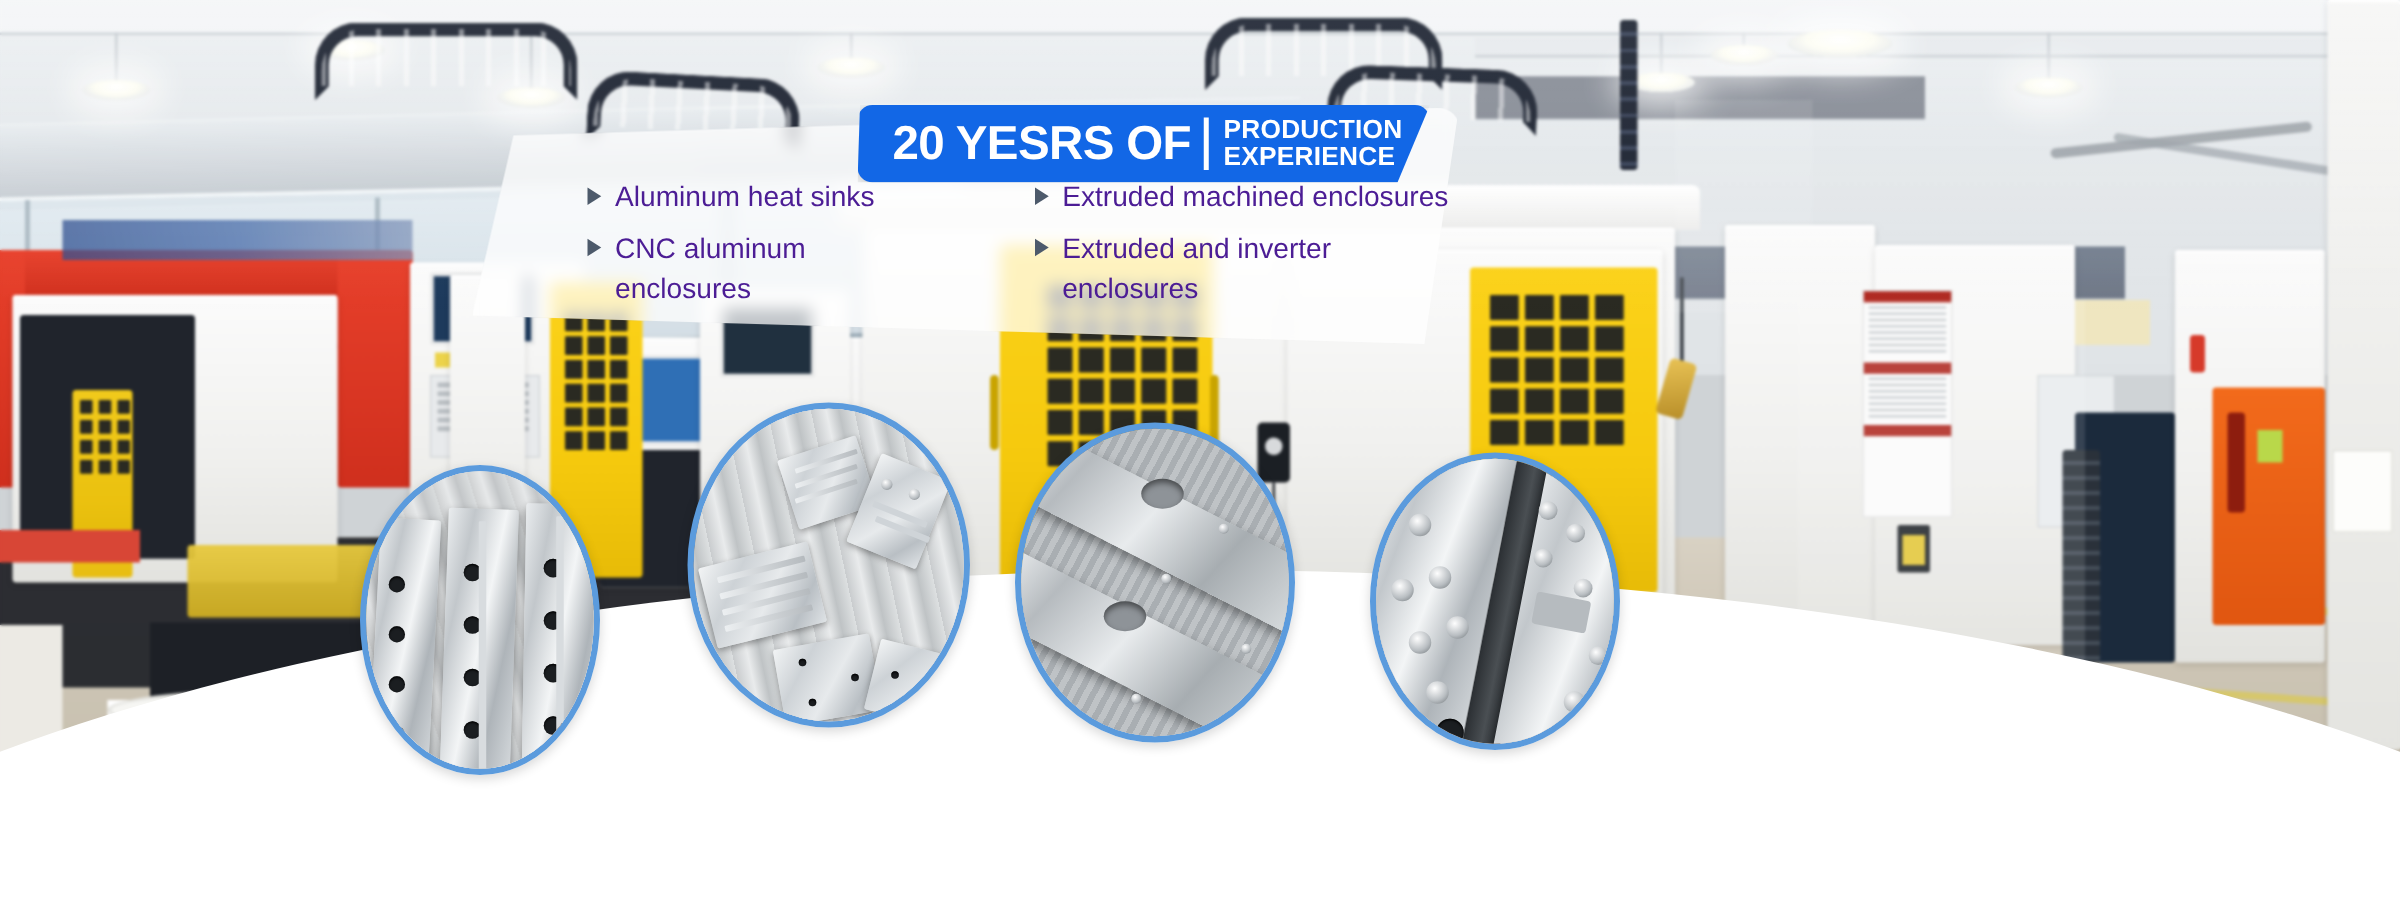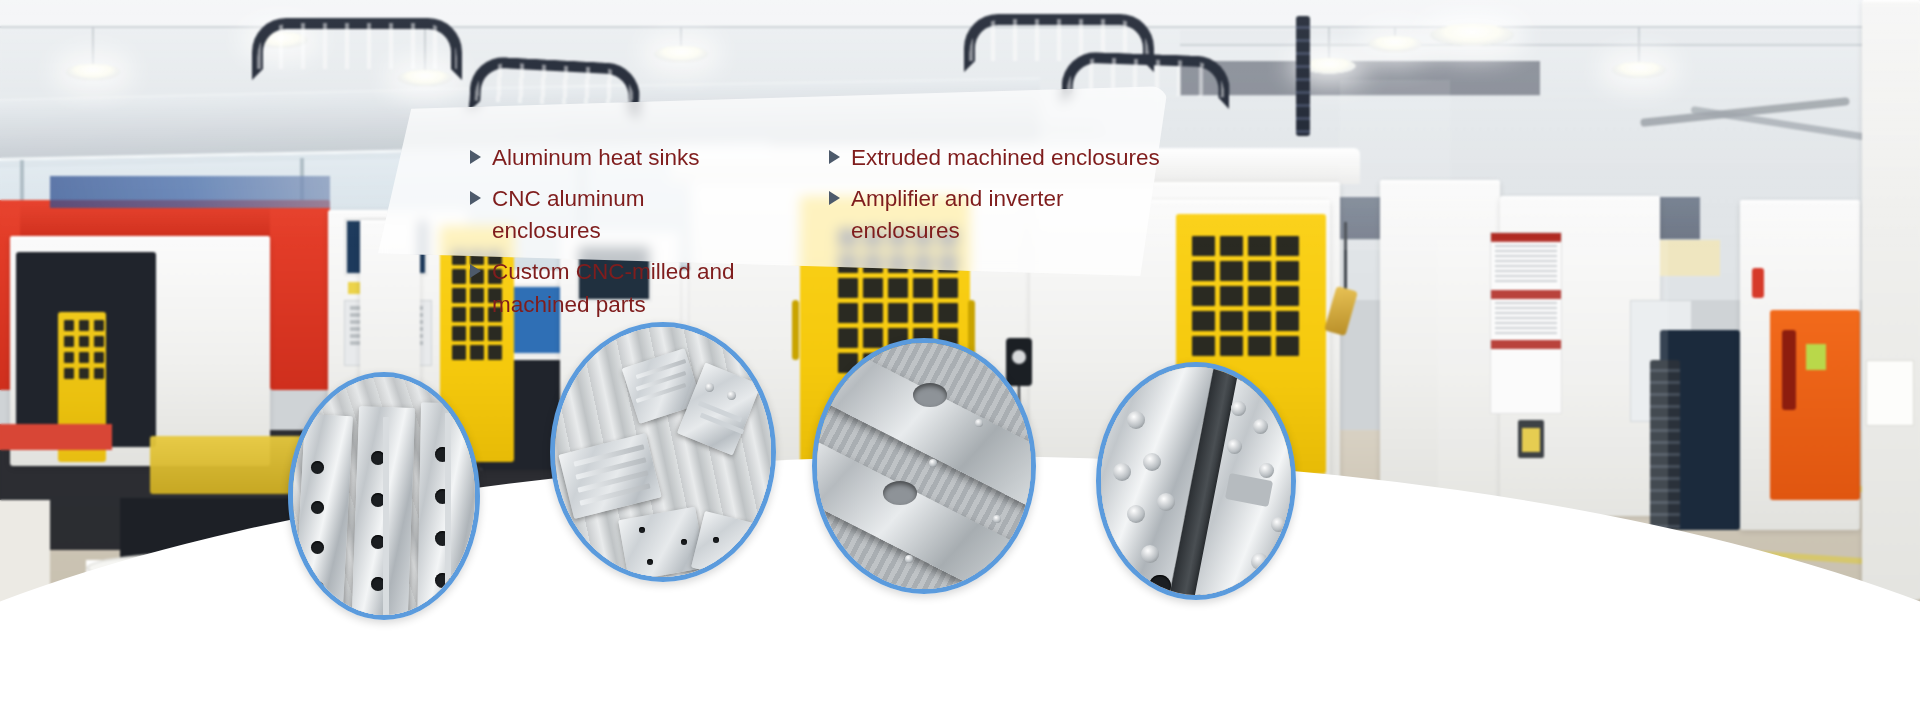--- a/index.html
+++ b/index.html
@@ -114,21 +114,21 @@
   .card-inner{
     position:absolute;left:378px;top:86px;width:790px;height:190px;
   }
   .bullets{
     position:absolute;left:92px;top:56px;
     display:flex;gap:78px;
   }
   .col{display:flex;flex-direction:column;}
   .bullet{
     display:flex;align-items:flex-start;gap:11px;
-    color:#7f1d1d;
+    color:#4c1d95;
     font-size:22.5px;
     line-height:1.45;
     margin-bottom:8px;
     white-space:nowrap;
   }
   .bullet .tri{
     flex:none;margin-top:8px;
     width:0;height:0;
     border-left:11px solid #4d5a6b;
     border-top:7px solid transparent;
@@ -487,42 +487,43 @@
 
       <div class="col">
         <div class="bullet">
           <span class="tri"></span>
           <span class="txt">Aluminum heat sinks</span>
         </div>
         <div class="bullet">
           <span class="tri"></span>
           <span class="txt">CNC aluminum enclosures</span>
         </div>
-        <div class="bullet">
-          <span class="tri"></span>
-          <span class="txt">Custom CNC-milled and
-machined parts</span>
-        </div>
       </div>
 
       <div class="col">
         <div class="bullet">
           <span class="tri"></span>
           <span class="txt">Extruded machined enclosures</span>
         </div>
         <div class="bullet">
           <span class="tri"></span>
-          <span class="txt">Amplifier and inverter enclosures</span>
+          <span class="txt">Extruded and inverter enclosures</span>
         </div>
       </div>
 
     </div>
   </div>
 
   <div class="badge-rounded"></div>
+  <div class="badge">
+    <span class="badge-years">20 YESRS OF</span>
+    <span class="badge-sep"></span>
+    <span class="badge-sub">PRODUCTION
+EXPERIENCE</span>
+  </div>
 
   <div class="white-ellipse"></div>
 
   <div class="pcircle" style="left:288px;top:372px;width:192px;height:248px;border-radius:50%;">
     <div class="foam"></div>
     <div class="bar" style="left:6px;top:38px;width:48px;height:230px;transform:rotate(3deg);"></div>
     <div class="bar" style="left:62px;top:30px;width:56px;height:238px;transform:rotate(2deg);"></div>
     <div class="bar" style="left:126px;top:26px;width:58px;height:240px;transform:rotate(1deg);"></div>
     <div class="hole" style="left:18px;top:84px;width:13px;height:13px;"></div>
     <div class="hole" style="left:18px;top:124px;width:13px;height:13px;"></div>

